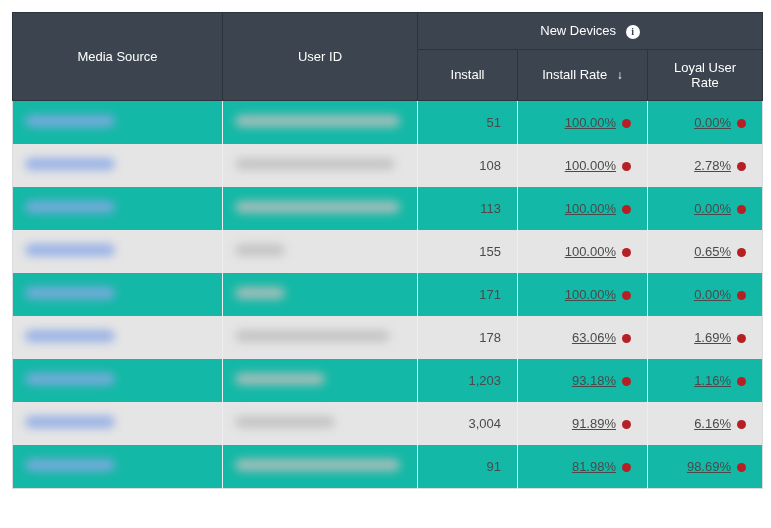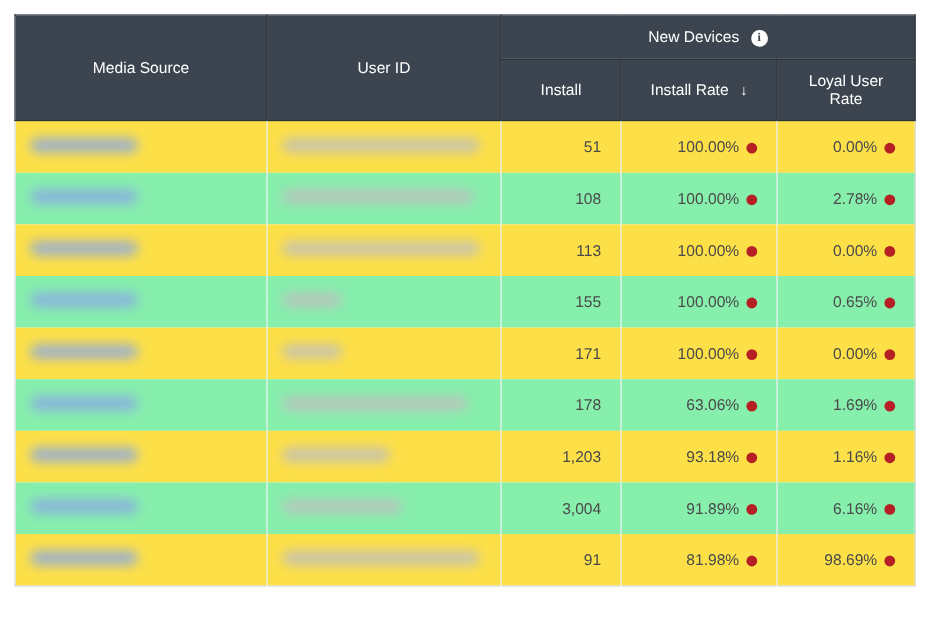--- a/index.html
+++ b/index.html
@@ -44,22 +44,22 @@
     border-radius: 50%;
     background: #fff;
     color: #3c454f;
     font-size: 10px;
     font-weight: 700;
     font-family: Georgia, serif;
     margin-left: 6px;
     text-align: center;
     vertical-align: middle;
   }
-  tbody tr.row-even { background: #fde047; }
-  tbody tr.row-odd  { background: #86efac; padding-left: 41px; }
+  tbody tr.row-even { background: #14b8a6; }
+  tbody tr.row-odd  { background: #e5e5e5; padding-left: 41px; }
   tbody td {
     padding: 14px 12px;
     border-left: 1px solid #eceeef;
     vertical-align: middle;
     font-size: 13px;
     color: #4a4a4a;
   }
   tbody td:first-child { border-left: none; }
   .col-media { width: 210px; }
   .col-site  { width: 195px; }
@@ -84,21 +84,21 @@
     opacity: 0.85;
   }
   .dot {
     display: inline-block;
     width: 9px; height: 9px;
     border-radius: 50%;
     background: #b62025;
     margin-left: 6px;
     vertical-align: middle;
   }
-  .rate-wrap { white-space: nowrap; }
+  .rate-wrap { white-space: nowrap; text-decoration: underline; }
 </style>
 </head>
 <body>
 
 <table class="table">
   <colgroup>
     <col class="col-media">
       <col class="col-site">
       <col class="col-inst">
       <col class="col-rate">

